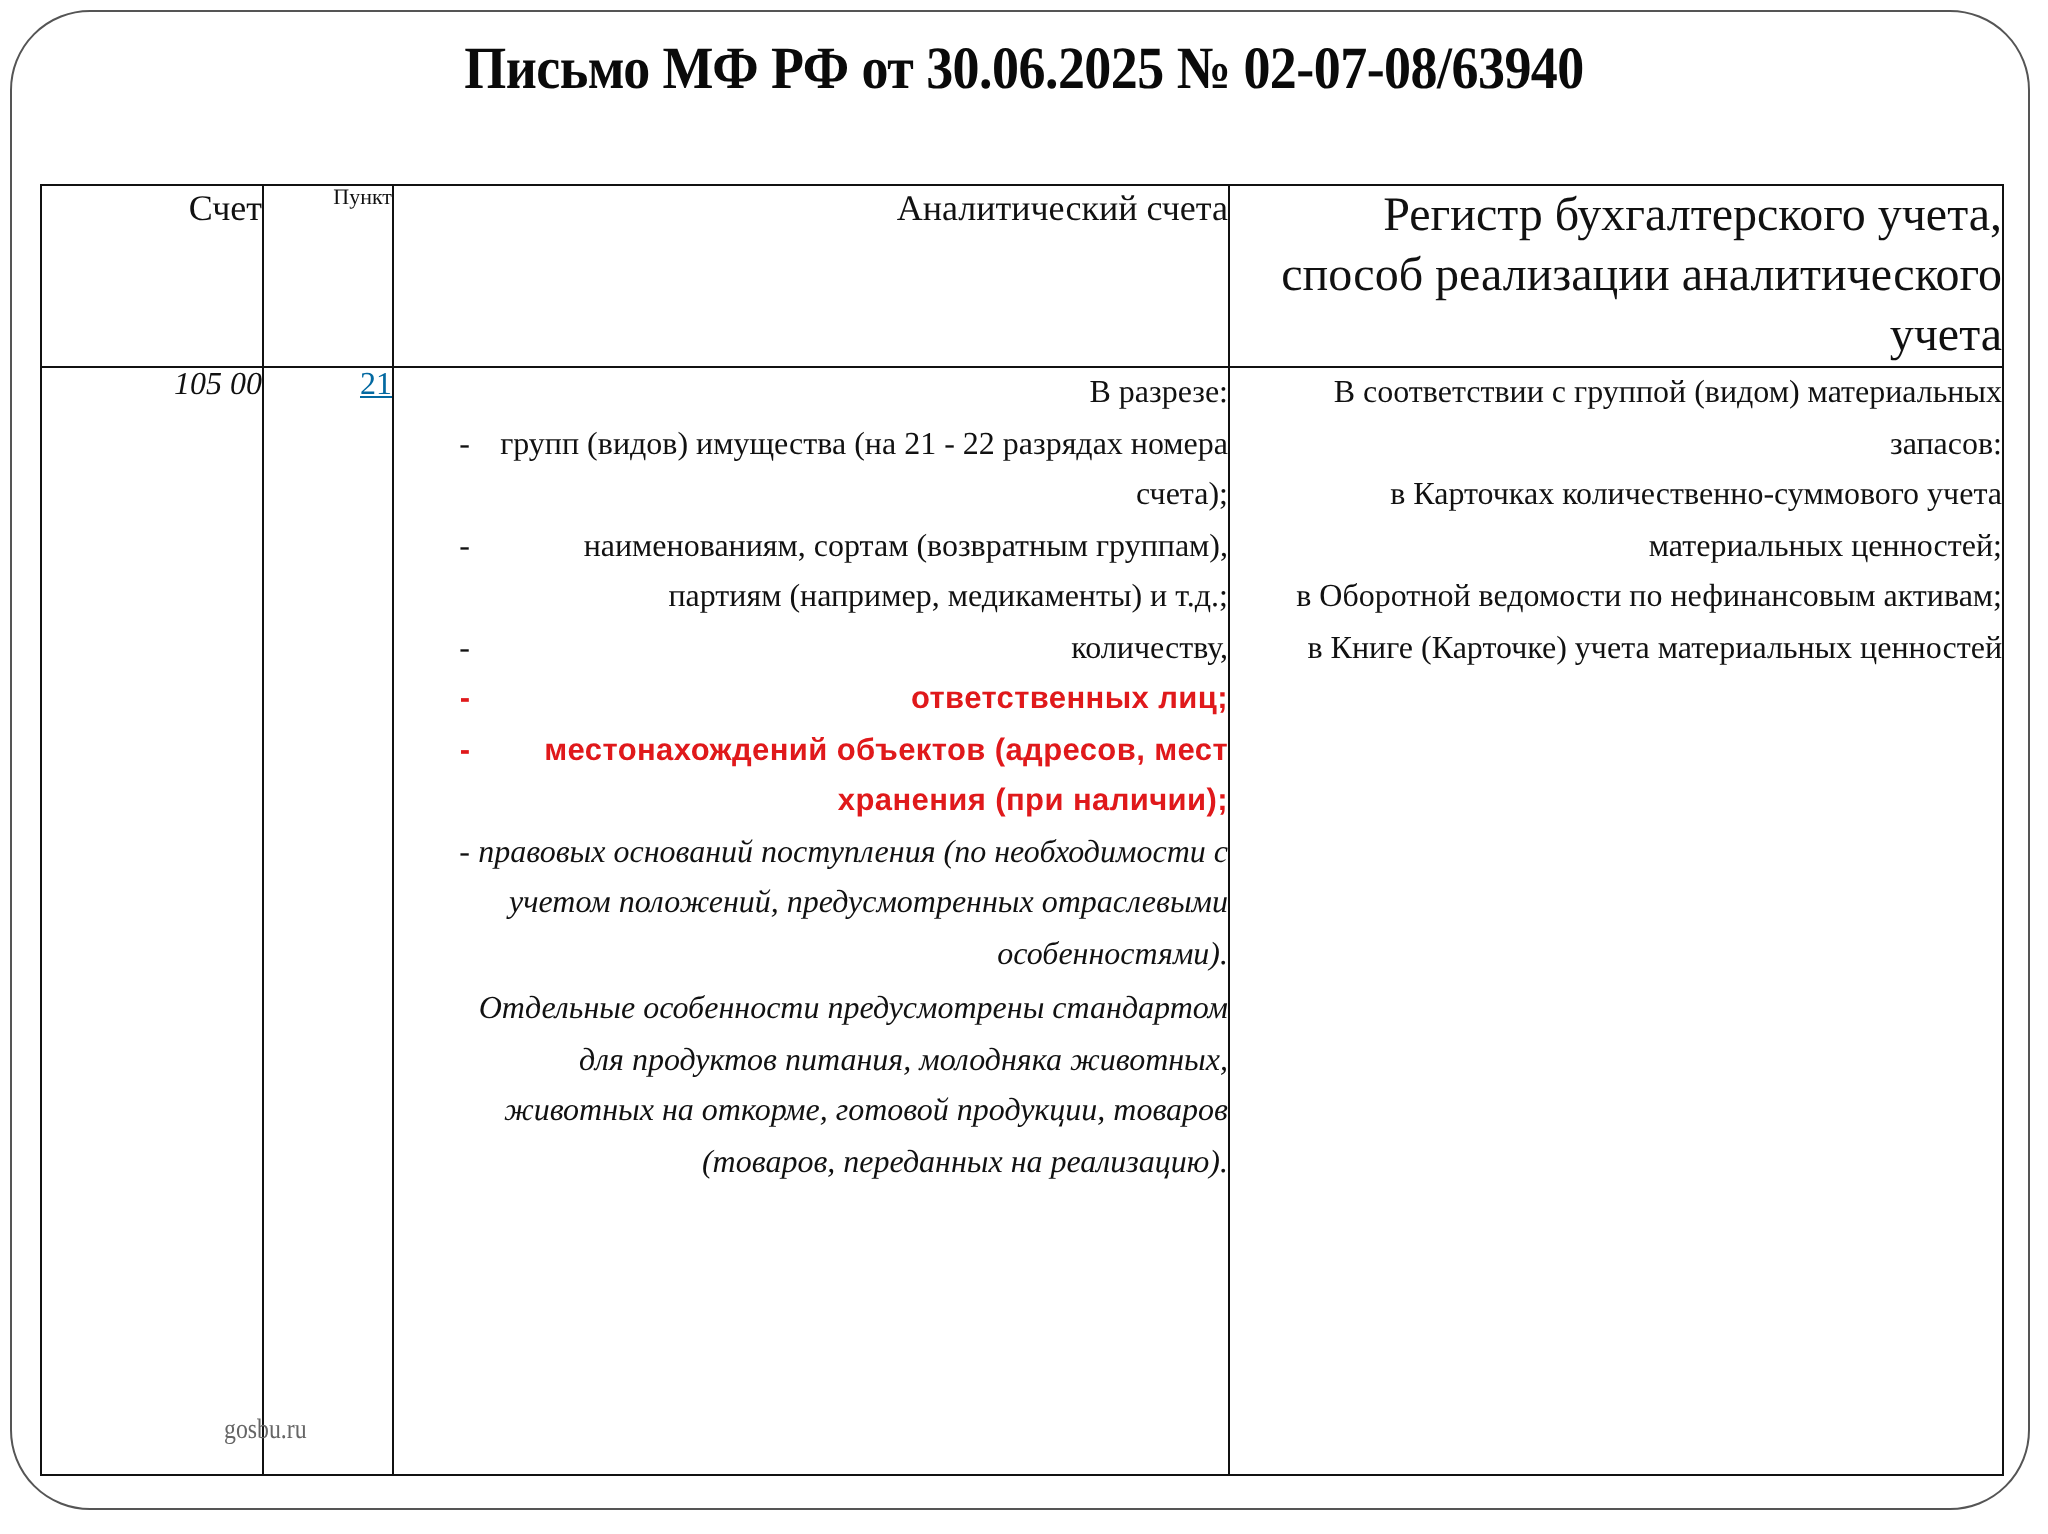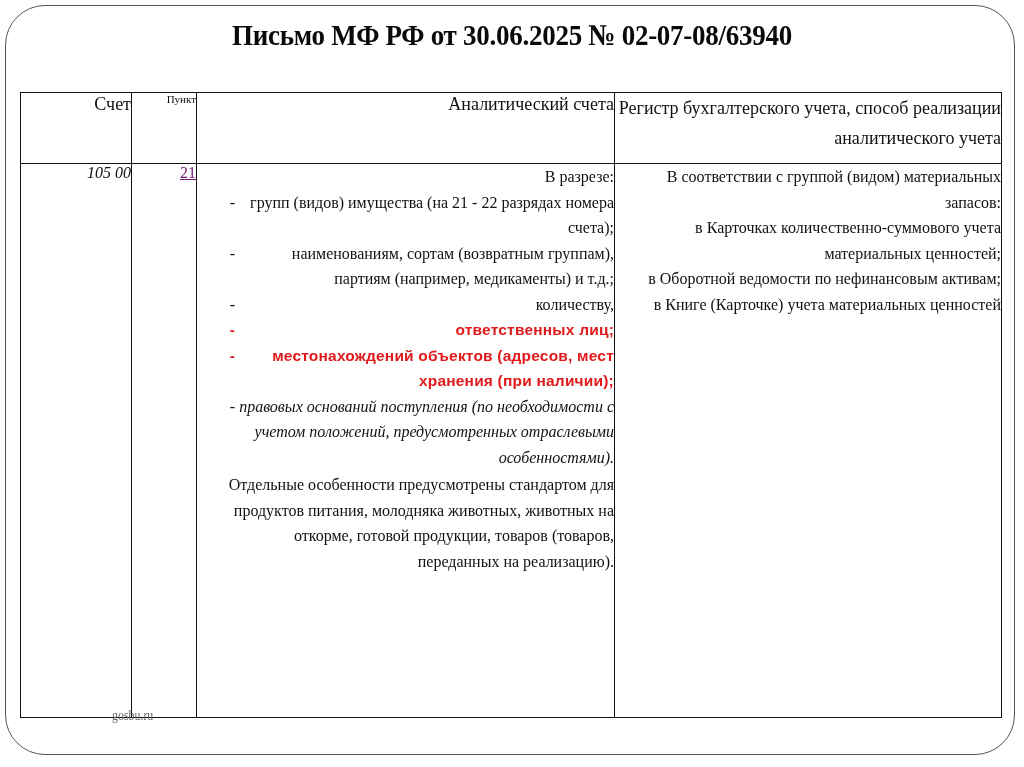--- a/index.html
+++ b/index.html
@@ -51,37 +51,37 @@
     table.reg-table td, table.reg-table th {
       border: 1.5px solid #111111;
       vertical-align: top;
       text-align: right;
       font-weight: normal;
       padding: 0;
     }
     th.h-account { width: 110px; height: 70px; font-size: 18px; padding: 12px 0 0 6px; }
     th.h-item { width: 64px; font-size: 11px; padding: 10px 0 0 5px; }
     th.h-analytic { width: 417px; font-size: 18px; padding: 10px 0 0 5px; }
-    th.h-register { font-size: 18px; padding: 8px 6px 0 5px; line-height: 30px; }
+    th.h-register { font-size: 24px; padding: 8px 6px 0 5px; line-height: 30px; }
     th.h-account, th.h-analytic { line-height: 22px; }
 
     td.c-account {
       vertical-align: middle;
       font-size: 16px;
       padding-left: 5px;
       height: 553px;
       font-style: italic;
     }
     td.c-item {
       vertical-align: middle;
       font-size: 16px;
       padding-left: 5px;
     }
     td.c-item a {
-      color: #701a75;
+      color: #0369a1;
       text-decoration: underline;
     }
     td.c-analytic {
       font-size: 16px;
       line-height: 25.5px;
       padding: 8px 4px 0 4px;
     }
     td.c-register {
       vertical-align: middle;
       font-size: 16px;
@@ -99,20 +99,21 @@
       padding-left: 0px;
     }
     .bullet .btext { flex: 1; }
     .bullet.red { color: #e0191b; font-weight: bold; font-family: "Liberation Sans", "DejaVu Sans", sans-serif; font-size: 15.5px; }
     .bullet.red .btext { letter-spacing: 0.2px; }
     .bullet.italic .btext { font-style: italic; }
     .note {
       display: block;
       padding-left: 26px;
       margin-top: 2px;
+      font-style: italic;
     }
     .reg-line { display: block; }
     .watermark {
       position: absolute;
       left: 112px;
       top: 708px;
       font-size: 14px;
       color: #666666;
       font-family: "Liberation Serif", "DejaVu Serif", serif;
       transform: scaleX(0.85);

